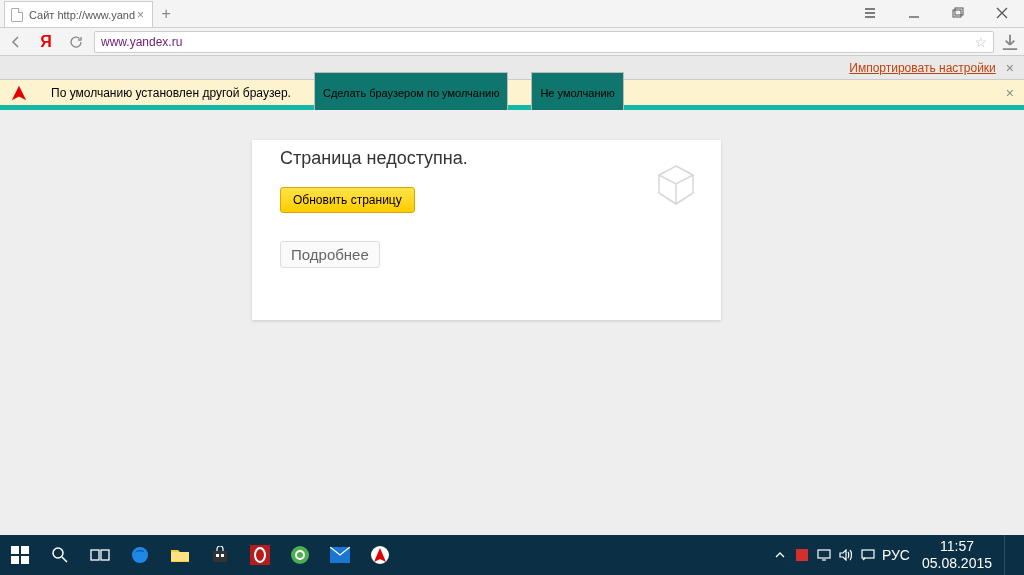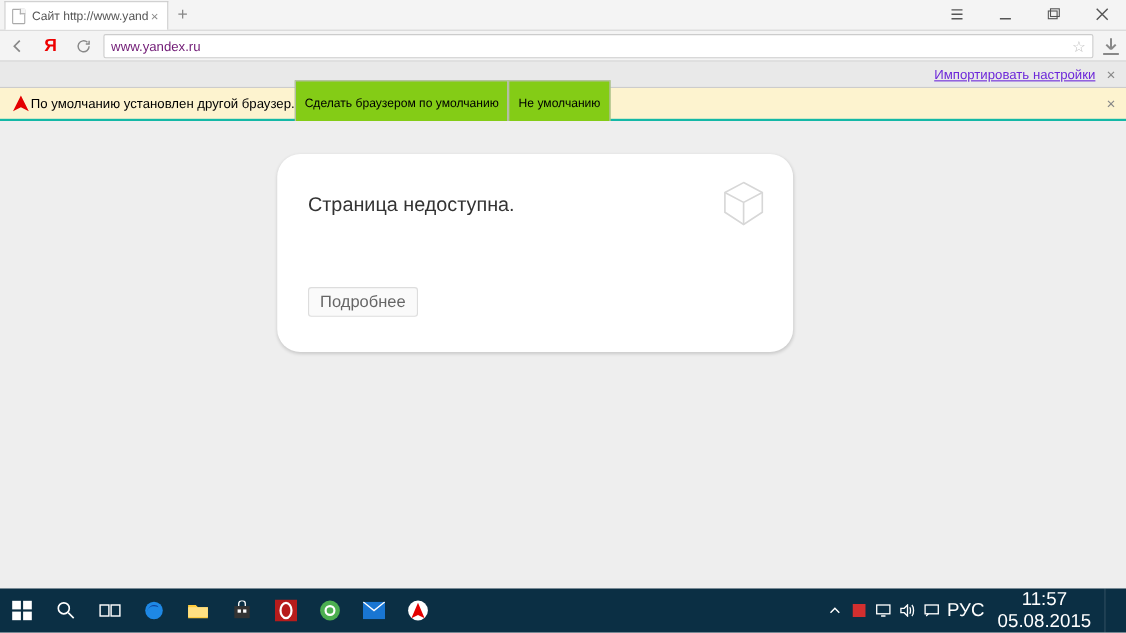--- a/index.html
+++ b/index.html
@@ -18,38 +18,38 @@
 .addrbar { height:28px; background:#f4f4f4; display:flex; align-items:center; padding:0 4px; gap:6px; border-bottom:1px solid #ccc; }
 .nav-btn { width:24px; height:24px; display:flex; align-items:center; justify-content:center; color:#888; cursor:pointer; }
 .nav-btn svg { width:14px; height:14px; }
 .ylogo { font-weight:bold; color:#e00; font-size:16px; font-family:Arial; }
 .url-field { flex:1; height:22px; border:1px solid #ccc; border-radius:2px; background:#fff; display:flex; align-items:center; padding:0 6px; }
 .url-field input { flex:1; border:none; outline:none; font-size:12px; color:#701a75; }
 .url-star { color:#bbb; font-size:14px; cursor:pointer; }
 .dl-btn { width:20px; height:20px; display:flex; align-items:center; justify-content:center; color:#888; cursor:pointer; }
 
 .import-bar { height:24px; background:#e9e9e9; display:flex; align-items:center; padding:0 10px; font-size:12px; color:#333; border-bottom:1px solid #ccc; }
-.import-bar .link { margin-left:auto; color:#6d28d9; text-decoration:underline; cursor:pointer; }
+.import-bar .link { margin-left:auto; color:#c2410c; text-decoration:underline; cursor:pointer; }
 .import-bar .close-x { margin-left:10px; color:#888; cursor:pointer; font-size:14px; }
 
-.yellow-bar { height:30px; background:#fdf3cf; border-bottom:2px solid #14b8a6; display:flex; align-items:center; padding:0 10px; font-size:12px; gap:0; }
+.yellow-bar { height:30px; background:#fdf3cf; border-bottom:5px solid #14b8a6; display:flex; align-items:center; padding:0 10px; font-size:12px; gap:23px; }
 .ybrowser-icon { width:18px; height:18px; }
-.yellow-bar button { font-size:11px; padding:14px 8px; background:#84cc16; border:1px solid #bbb; cursor:pointer; }
+.yellow-bar button { font-size:11px; padding:14px 8px; background:#0f766e; border:1px solid #bbb; cursor:pointer; }
 .yellow-bar .close-x { margin-left:auto; color:#888; cursor:pointer; font-size:14px; }
 
 .content { position:relative; height:425px; background:#eee; }
-.card { position:absolute; left:252px; top:30px; width:469px; height:180px; background:#fff; box-shadow:0 1px 3px rgba(0,0,0,0.15); padding:36px 28px;border-radius:21px; }
+.card { position:absolute; left:252px; top:30px; width:469px; height:180px; background:#fff; box-shadow:0 1px 3px rgba(0,0,0,0.15); padding:8px 28px; }
 .card h2 { font-size:18px; font-weight:400; color:#333; margin-bottom:18px; }
 .card .refresh-btn { background:linear-gradient(#ffe34a,#ffcc00); border:1px solid #d6a800; border-radius:3px; padding:5px 12px; font-size:12px; cursor:pointer; }
 .card .more-btn { margin-top:28px; background:#fafafa; border:1px solid #ddd; border-radius:3px; padding:4px 10px; font-size:15px; color:#666; cursor:pointer; }
 .card .cube { position:absolute; right:22px; top:22px; }
 
 .taskbar { position:absolute; left:0; bottom:0; width:1024px; height:40px; background:#0b2f44; display:flex; align-items:center; color:#fff; }
 .taskbar .ticon { width:40px; height:40px; display:flex; align-items:center; justify-content:center; cursor:pointer; }
-.tray { margin-left:auto; display:flex; align-items:center; gap:6px; padding-right:6px; font-size:17px; }
+.tray { margin-left:auto; display:flex; align-items:center; gap:6px; padding-right:6px; font-size:14px; }
 .tray .tray-icon { width:16px; height:16px; display:flex; align-items:center; justify-content:center; }
 .clock { text-align:center; line-height:1.2; padding:0 6px; }
 .notif-area { width:14px; height:40px; border-left:1px solid rgba(255,255,255,0.15); }
 </style>
 </head>
 <body>
 
 <div class="titlebar">
   <div class="tab">
     <span class="page-icon"></span>
@@ -116,21 +116,21 @@
     </svg>
   <span>По умолчанию установлен другой браузер.</span>
   <button>Сделать браузером по умолчанию</button>
   <button>Не умолчанию</button>
   <span class="close-x">×</span>
 </div>
 
 <div class="content">
   <div class="card">
     <h2>Страница недоступна.</h2>
-    <br>
+    <button class="refresh-btn">Обновить страницу</button><br>
     <button class="more-btn">Подробнее</button>
     <svg class="cube" width="46" height="46" viewBox="0 0 46 46">
       <g fill="none" stroke="#d7d7d7" stroke-width="1.5">
         <path d="M23 4 L40 13 L40 31 L23 42 L6 31 L6 13 Z"></path>
         <path d="M6 13 L23 22 L40 13 M23 22 L23 42"></path>
       </g>
     </svg>
   </div>
 </div>
 

